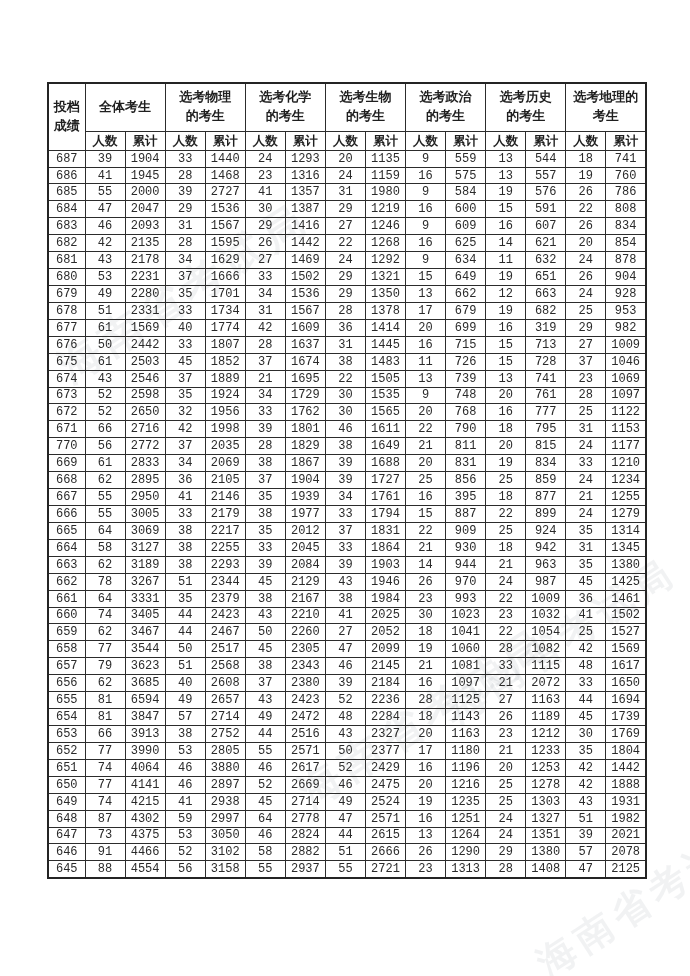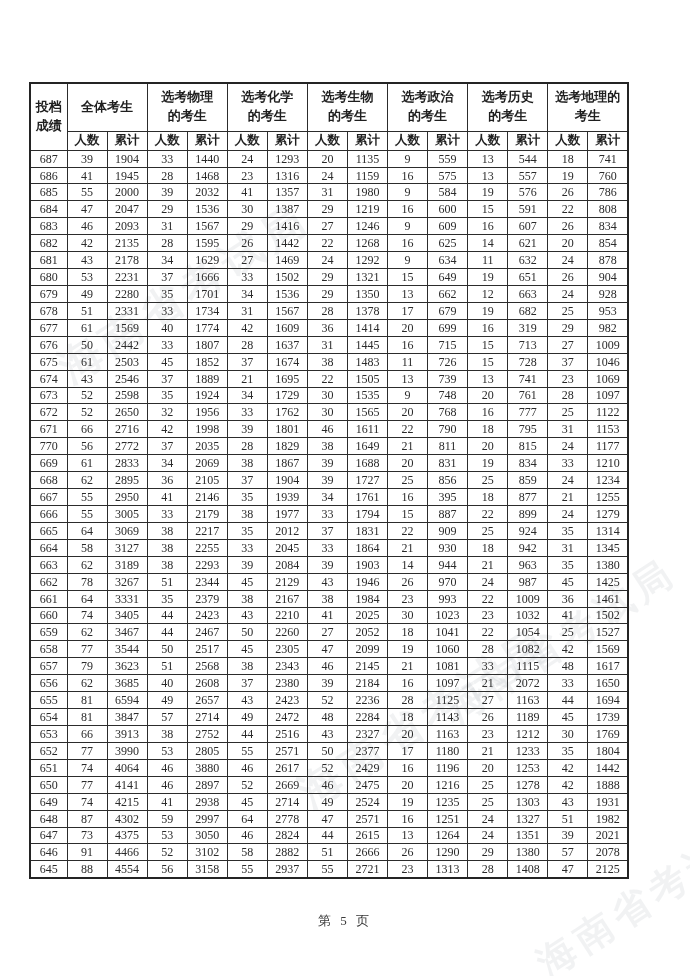--- a/index.html
+++ b/index.html
@@ -25,45 +25,45 @@
     pointer-events:none;
     font-weight:bold;
   }
   .wm1{left:40px;top:265px;}
   .wm2{left:280px;top:690px;}
   .wm3{left:430px;top:615px;font-size:38px;}
   .wm4{left:520px;top:870px;font-size:38px;}
 
   table.score-table{
     position:absolute;
-    left:29px;top:82px;
+    left:47px;top:82px;
     width:600px;
     border-collapse:collapse;
     table-layout:fixed;
     border:2px solid #242424;
   }
   .score-table col.c-score{width:37px;}
   .score-table th,.score-table td{
     border:1px solid #2c2c2c;
     text-align:center;
     vertical-align:middle;
     padding:0;
     overflow:hidden;
   }
   .score-table thead tr.group-row{height:48px;}
-  .score-table thead tr.sub-row{height:19px;font-family:Liberation Mono, monospace;}
+  .score-table thead tr.sub-row{height:19px;}
   .score-table th{
     font-weight:600;
     font-size:13px;
     line-height:1.45;
     white-space:pre-line;
     color:#1f1f1f;
   }
   .score-table thead tr.sub-row th{font-size:12.5px;}
-  .score-table tbody tr{height:16.93px;}
+  .score-table tbody tr{height:16.93px;font-family:Liberation Mono, monospace;}
   .score-table tbody td{
     font-size:12px;
     line-height:1;
     color:#2a2a2a;
   }
 
   .page-footer{
     position:absolute;
     left:0;right:0;
     top:912px;
@@ -169,21 +169,21 @@
           <td>13</td>
           <td>557</td>
           <td>19</td>
           <td>760</td>
         </tr>
         <tr>
           <td>685</td>
           <td>55</td>
           <td>2000</td>
           <td>39</td>
-          <td>2032</td>
+          <td>2727</td>
           <td>41</td>
           <td>1357</td>
           <td>31</td>
           <td>1980</td>
           <td>9</td>
           <td>584</td>
           <td>19</td>
           <td>576</td>
           <td>26</td>
           <td>786</td>
@@ -864,15 +864,14 @@
           <td>23</td>
           <td>1313</td>
           <td>28</td>
           <td>1408</td>
           <td>47</td>
           <td>2125</td>
         </tr>
       </tbody>
   </table>
 
-  <div class="page-footer">第 5 页</div>
 
 </div>
 
 </body></html>

